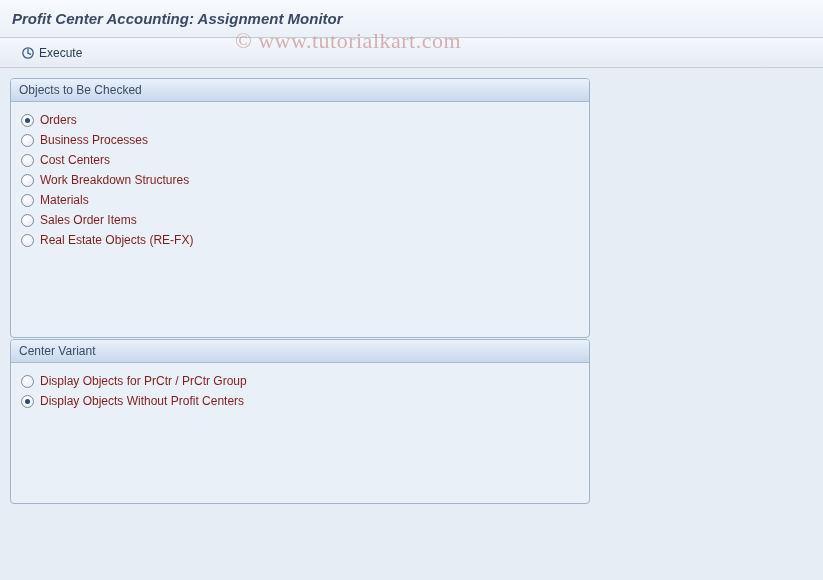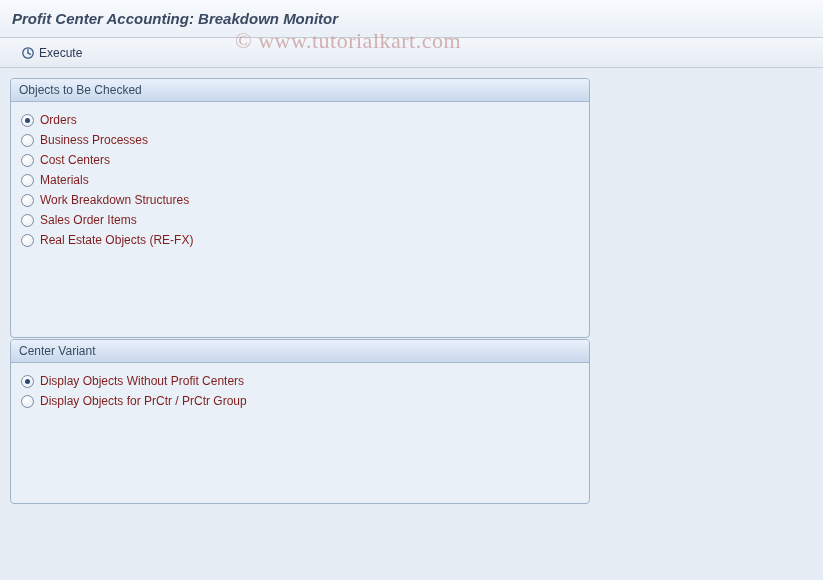--- a/index.html
+++ b/index.html
@@ -119,21 +119,21 @@
       user-select: none;
       letter-spacing: 0.5px;
     }
   </style>
 </head>
 <body>
 
 <div class="window">
 
   <div class="title-bar">
-    <span class="title">Profit Center Accounting: Breakdown Monitor</span>
+    <span class="title">Profit Center Accounting: Assignment Monitor</span>
   </div>
 
   <div class="toolbar">
     <div class="tool-button">
       <span class="clock-icon">
         <svg width="14" height="14" viewBox="0 0 14 14">
           <circle cx="7" cy="7" r="5.2" fill="none" stroke="#3b5a86" stroke-width="1.3"></circle>
           <line x1="7" y1="7" x2="7" y2="3.5" stroke="#3b5a86" stroke-width="1.3" stroke-linecap="round"></line>
           <line x1="7" y1="7" x2="9.5" y2="8.3" stroke="#3b5a86" stroke-width="1.3" stroke-linecap="round"></line>
         </svg>
@@ -155,50 +155,50 @@
         <div class="radio-row">
           <span class="radio"></span>
           <span class="radio-label">Business Processes</span>
         </div>
         <div class="radio-row">
           <span class="radio"></span>
           <span class="radio-label">Cost Centers</span>
         </div>
         <div class="radio-row">
           <span class="radio"></span>
+          <span class="radio-label">Work Breakdown Structures</span>
+        </div>
+        <div class="radio-row">
+          <span class="radio"></span>
           <span class="radio-label">Materials</span>
-        </div>
-        <div class="radio-row">
-          <span class="radio"></span>
-          <span class="radio-label">Work Breakdown Structures</span>
         </div>
         <div class="radio-row">
           <span class="radio"></span>
           <span class="radio-label">Sales Order Items</span>
         </div>
         <div class="radio-row">
           <span class="radio"></span>
           <span class="radio-label">Real Estate Objects (RE-FX)</span>
         </div>
 
       </div>
     </div>
 
     <div class="groupbox gb2">
       <div class="groupbox-header">Center Variant</div>
       <div class="groupbox-body">
 
         <div class="radio-row">
+          <span class="radio"></span>
+          <span class="radio-label">Display Objects for PrCtr / PrCtr Group</span>
+        </div>
+        <div class="radio-row">
           <span class="radio checked"></span>
           <span class="radio-label">Display Objects Without Profit Centers</span>
         </div>
-        <div class="radio-row">
-          <span class="radio"></span>
-          <span class="radio-label">Display Objects for PrCtr / PrCtr Group</span>
-        </div>
 
       </div>
     </div>
 
   </div>
 
   <div class="watermark">© www.tutorialkart.com</div>
 
 </div>
 

